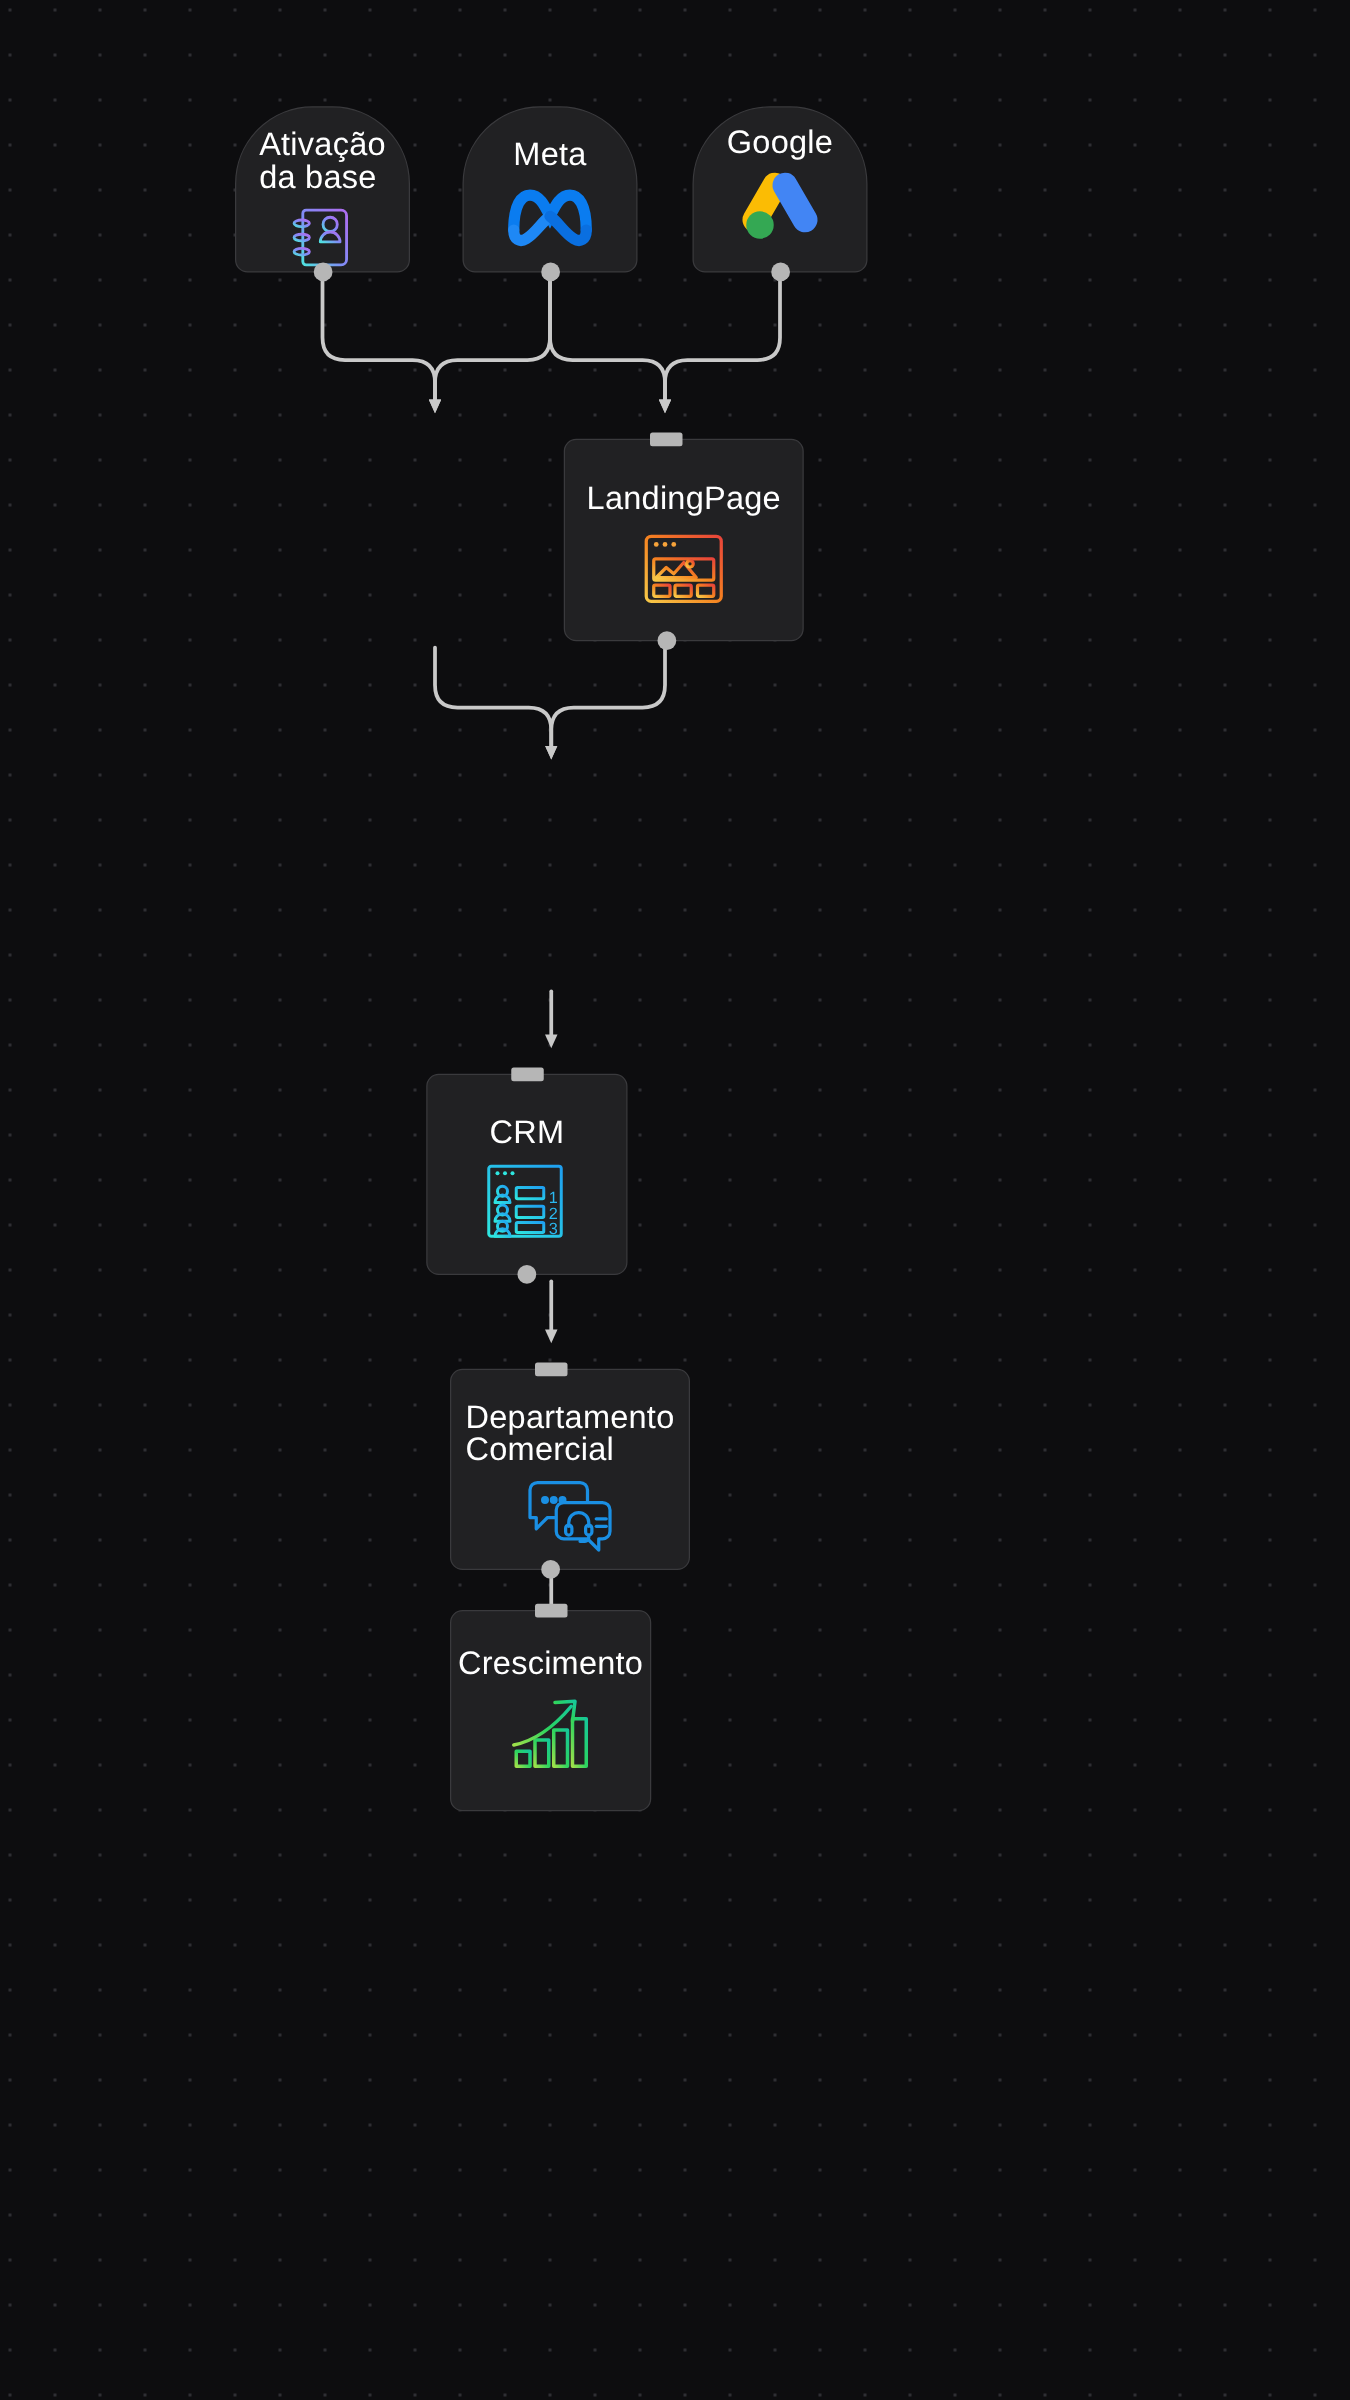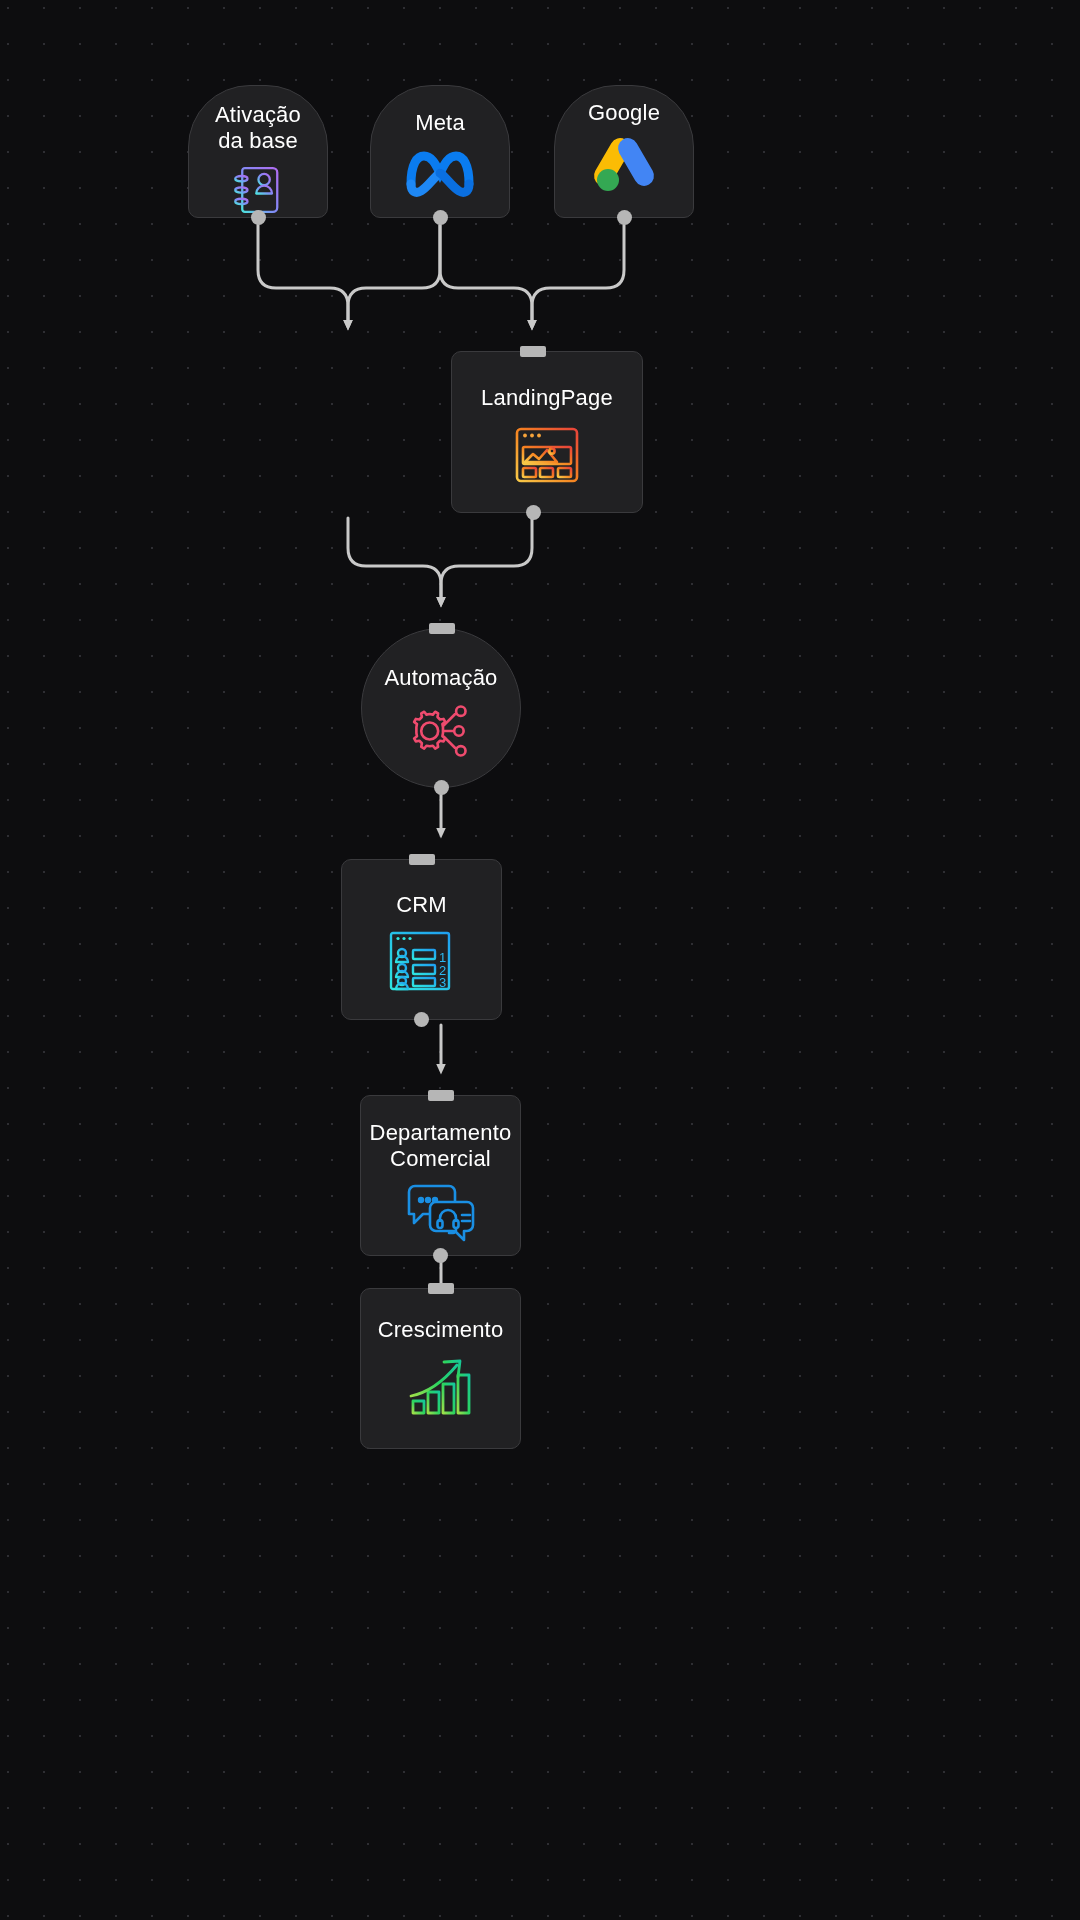--- a/index.html
+++ b/index.html
@@ -23,44 +23,44 @@
     position: absolute;
     background: #212123;
     border: 1px solid #3a3a3d;
     display: flex;
     flex-direction: column;
     align-items: center;
     justify-content: flex-start;
     color: #fff;
   }
   .node .label {
-    font-size: 22px;
+    font-size: 26px;
     line-height: 26px;
     font-weight: 400;
-    text-align: center;
+    text-align: left;
     color: #ffffff;
     letter-spacing: .2px;
   }
   .node .icon { display: flex; align-items: center; justify-content: center; }
 
   
   .shape-arch { border-radius: 62px 62px 10px 10px; }
   .shape-round { border-radius: 38px; }
   .shape-sq { border-radius: 10px; }
   .shape-circle { border-radius: 50%; }
 
   
   #node-ativacao { left: 188px; top: 85px;  width: 140px; height: 133px; padding-top: 16px; }
   #node-meta     { left: 370px; top: 85px;  width: 140px; height: 133px; padding-top: 24px; }
   #node-google   { left: 554px; top: 85px;  width: 140px; height: 133px; padding-top: 14px; }
   #node-whatsapp { left: 267px; top: 351px; width: 162px; height: 162px; padding-top: 28px; }
   #node-landing  { left: 451px; top: 351px; width: 192px; height: 162px; padding-top: 33px; }
   #node-automacao{ left: 361px; top: 628px; width: 160px; height: 160px; padding-top: 36px; }
   #node-crm      { left: 341px; top: 859px; width: 161px; height: 161px; padding-top: 32px; }
-  #node-depto    { left: 360px; top: 1095px;width: 161px; height: 161px; padding-top: 24px; }
+  #node-depto    { left: 360px; top: 1095px;width: 192px; height: 161px; padding-top: 24px; }
   #node-cresc    { left: 360px; top: 1288px;width: 161px; height: 161px; padding-top: 28px; }
 
   
   .port {
     position: absolute;
     background: #b6b6b6;
   }
   .port.out {
     width: 15px; height: 15px; border-radius: 50%;
   }
@@ -176,37 +176,20 @@
         <path d="M11 37 l8 -8 l6 5 l8 -9 l10 12 z" stroke="url(#gLP)" fill="none"></path>
         <circle cx="38" cy="26" r="2.6" stroke="url(#gLP)"></circle>
         <rect x="9" y="43" width="13" height="9" rx="1.2" stroke="url(#gLP)"></rect>
         <rect x="26" y="43" width="13" height="9" rx="1.2" stroke="url(#gLP)"></rect>
         <rect x="44" y="43" width="13" height="9" rx="1.2" stroke="url(#gLP)"></rect>
       </svg>
     </div>
     <div class="port out" style="left:74px; bottom:-8px;"></div>
   </div>
 
-  <div class="node shape-circle" id="node-automacao">
-    <div class="port in" style="left:67px; top:-6px;"></div>
-    <div class="label">Automação</div>
-    <div class="icon" style="margin-top:10px;">
-      <svg width="66" height="60" viewBox="0 0 70 60" fill="none" stroke="#ef4b6e" stroke-width="2.8" stroke-linecap="round" stroke-linejoin="round">
-        <circle cx="23" cy="30" r="9"></circle>
-        <path d="M23 12 l3.4 .6 l2.4 -3 l3.1 1.8 l-.6 3.8 l2.6 2.6 l3.8 -.6 l1.8 3.1 l-3 2.4 l.6 3.4 l0 6 l-.6 3.4 l3 2.4 l-1.8 3.1 l-3.8 -.6 l-2.6 2.6 l.6 3.8 l-3.1 1.8 l-2.4 -3 l-3.4 .6 l-3.4 -.6 l-2.4 3 l-3.1 -1.8 l.6 -3.8 l-2.6 -2.6 l-3.8 .6 l-1.8 -3.1 l3 -2.4 l-.6 -3.4 l0 -6 l.6 -3.4 l-3 -2.4 l1.8 -3.1 l3.8 .6 l2.6 -2.6 l-.6 -3.8 l3.1 -1.8 l2.4 3 z"></path>
-        <line x1="38" y1="30" x2="48" y2="30"></line>
-        <circle cx="54" cy="30" r="5"></circle>
-        <path d="M38 24 L50 12"></path>
-        <circle cx="56" cy="9" r="5"></circle>
-        <path d="M38 36 L50 48"></path>
-        <circle cx="56" cy="51" r="5"></circle>
-      </svg>
-    </div>
-    <div class="port out" style="left:72px; bottom:-8px;"></div>
-  </div>
 
   <div class="node shape-sq" id="node-crm">
     <div class="port in" style="left:67px; top:-6px;"></div>
     <div class="label">CRM</div>
     <div class="icon" style="margin-top:10px;">
       <svg width="70" height="66" viewBox="0 0 70 66" fill="none" stroke-width="2.4" stroke-linejoin="round" stroke-linecap="round">
         <defs>
           <linearGradient id="gCRM" x1="0" y1="1" x2="1" y2="0">
             <stop offset="0" stop-color="#2ee6e0"></stop>
               <stop offset="1" stop-color="#1f9ff0"></stop>

